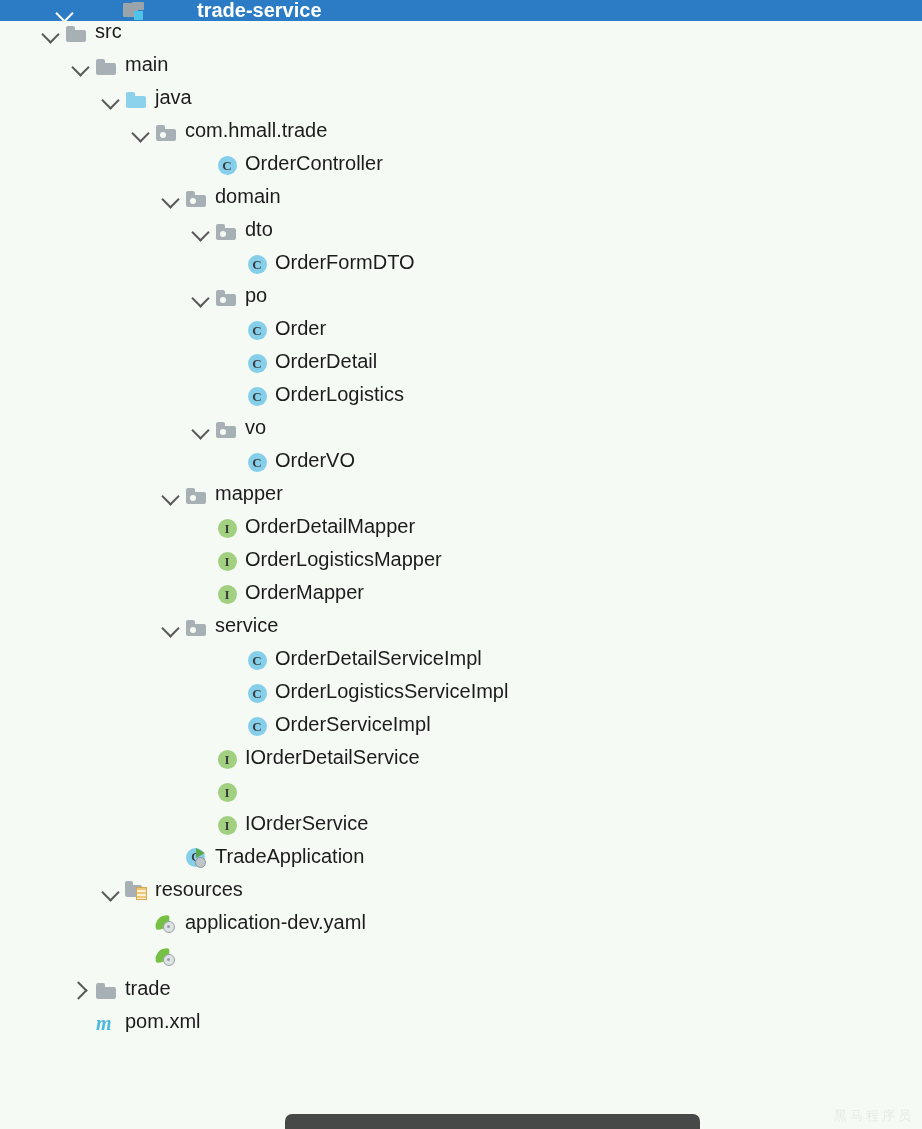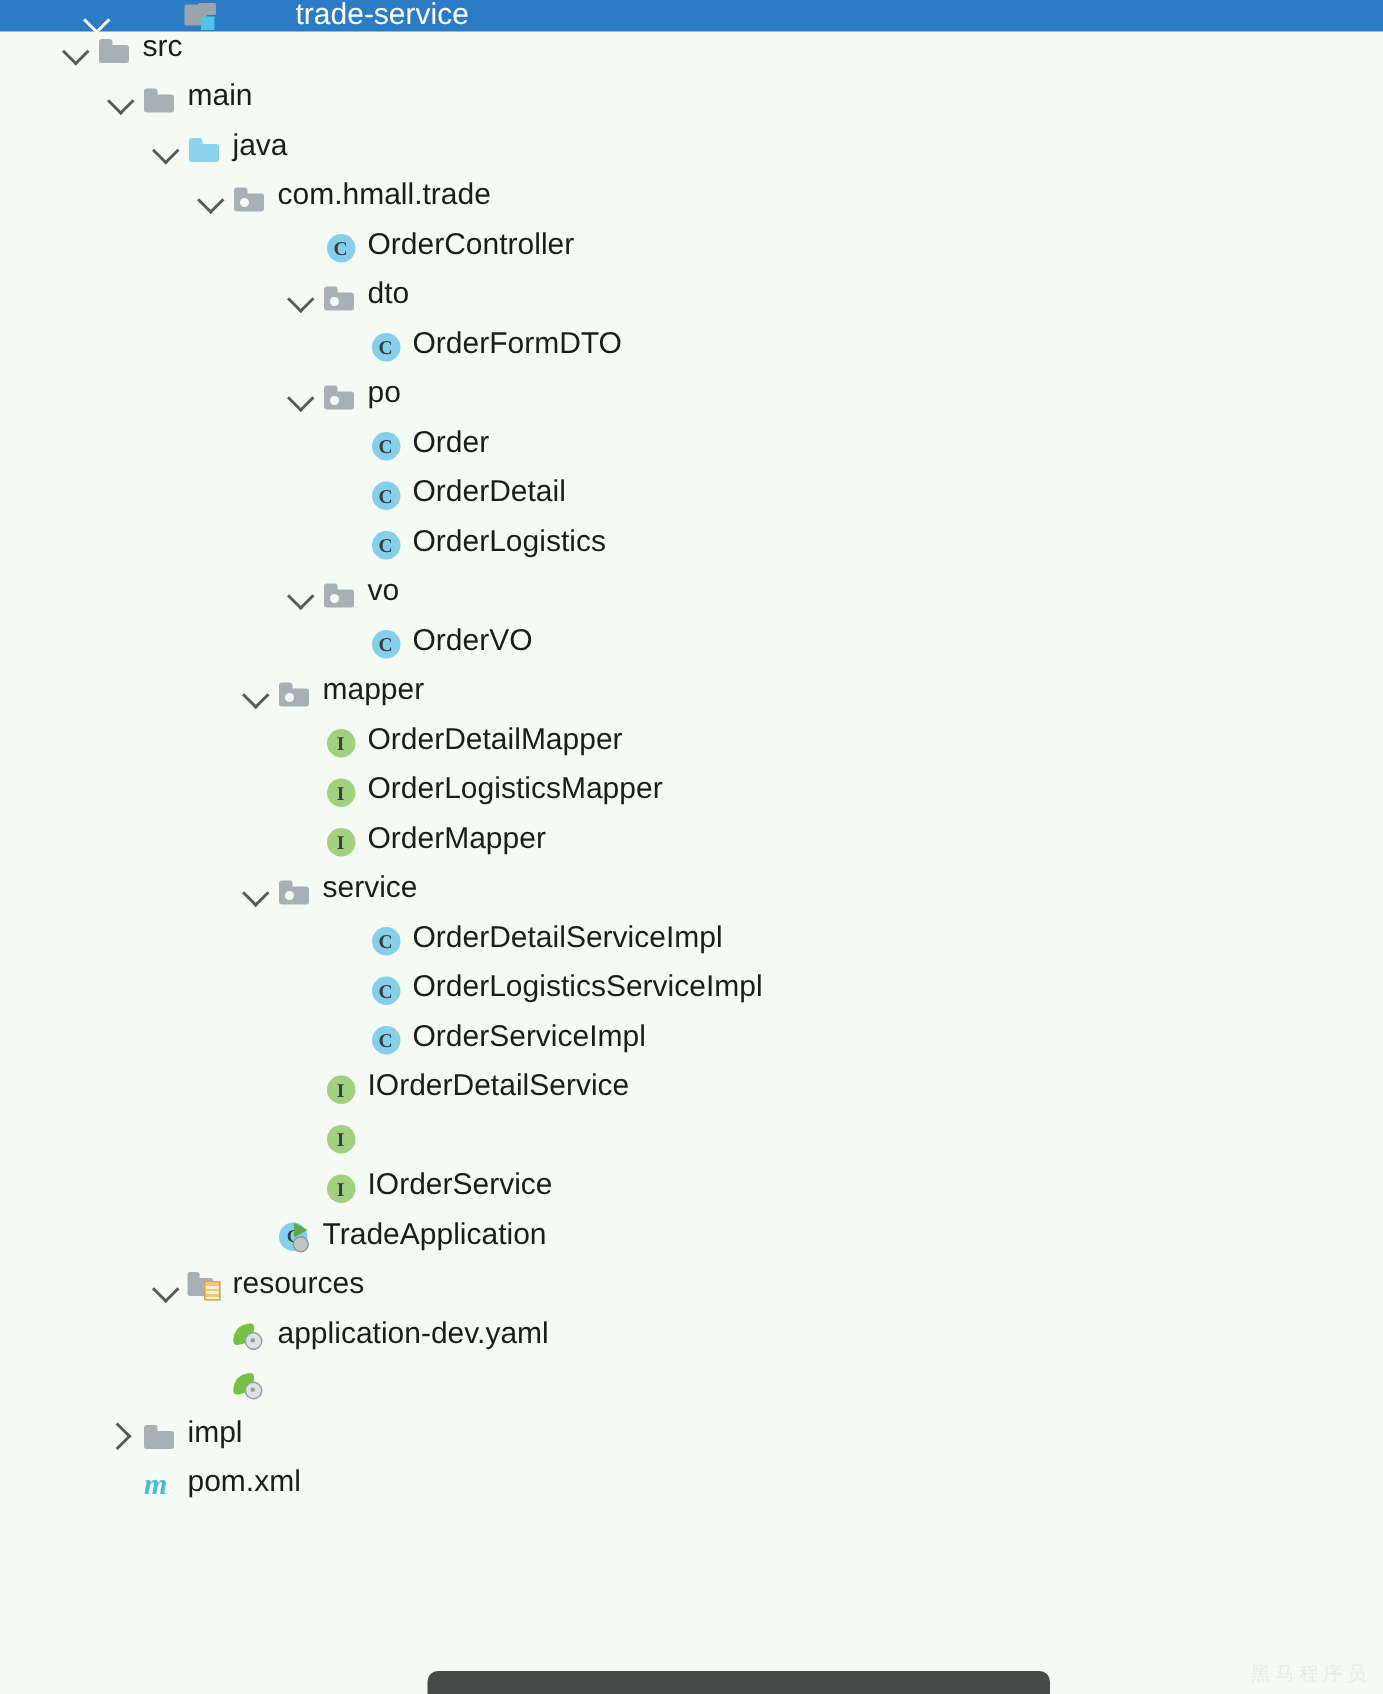--- a/index.html
+++ b/index.html
@@ -21,21 +21,21 @@
     height: 33px;
     display: flex;
     white-space: nowrap;
     font-size: 20px;
     color: #1c1c1c;
   }
   .row.first { height: 21px; align-items: flex-start; }
   .row.selected {
     background: #2B7CC4;
     color: #ffffff;
-    font-weight: normal;
+    font-weight: bold;
     gap: 44px;
   }
   .indent { flex: 0 0 auto; }
   .arrow {
     flex: 0 0 auto;
     width: 26px; height: 26px;
     position: relative;
   }
   .arrow.down::before, .arrow.right::before {
     content: "";
@@ -258,20 +258,28 @@
     </div>
     <div class="row">
       <span class="indent" style="width: 188px;"></span>
       <span class="arrow"></span>
       <span class="icon ic-class">
         <span class="circ">C</span>
       </span>
       <span class="label">OrderController</span>
     </div>
     <div class="row">
+      <span class="indent" style="width: 158px;"></span>
+      <span class="arrow down"></span>
+      <span class="icon ic-package">
+        <span class="dot"></span>
+      </span>
+      <span class="label">domain</span>
+    </div>
+    <div class="row">
       <span class="indent" style="width: 188px;"></span>
       <span class="arrow down"></span>
       <span class="icon ic-package">
         <span class="dot"></span>
       </span>
       <span class="label">dto</span>
     </div>
     <div class="row">
       <span class="indent" style="width: 218px;"></span>
       <span class="arrow"></span>
@@ -447,21 +455,21 @@
       <span class="arrow"></span>
       <span class="icon ic-yaml">
         <span class="leaf"></span>
         <span class="gear"></span>
       </span>
     </div>
     <div class="row">
       <span class="indent" style="width: 68px;"></span>
       <span class="arrow right"></span>
       <span class="icon ic-folder"></span>
-      <span class="label">impl</span>
+      <span class="label">trade</span>
     </div>
     <div class="row">
       <span class="indent" style="width: 68px;"></span>
       <span class="arrow"></span>
       <span class="icon ic-maven">m</span>
       <span class="label">pom.xml</span>
     </div>
   </div>
 
 <div id="tooltip-bar"></div>

